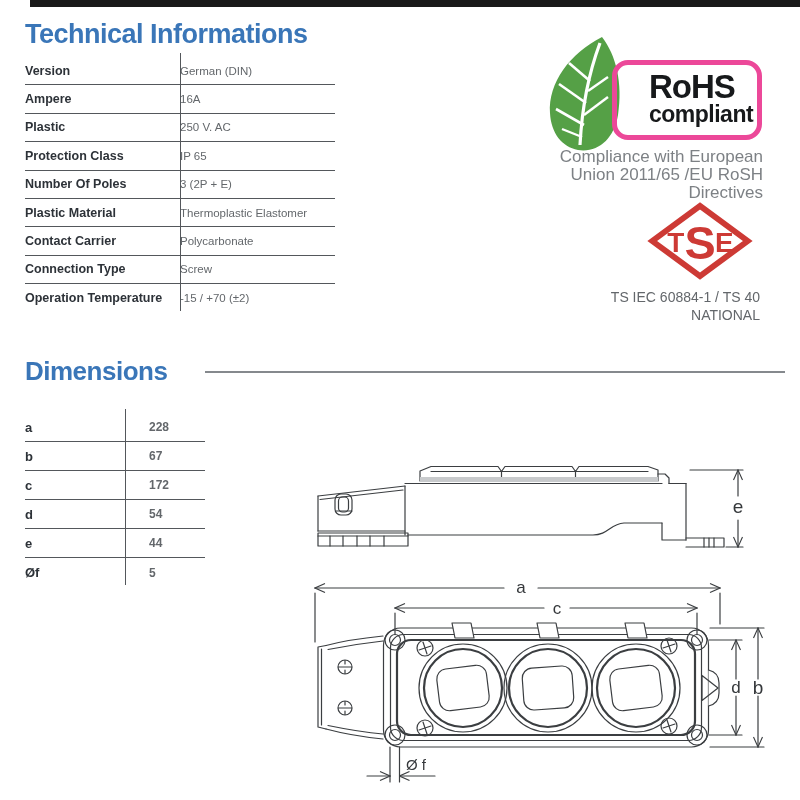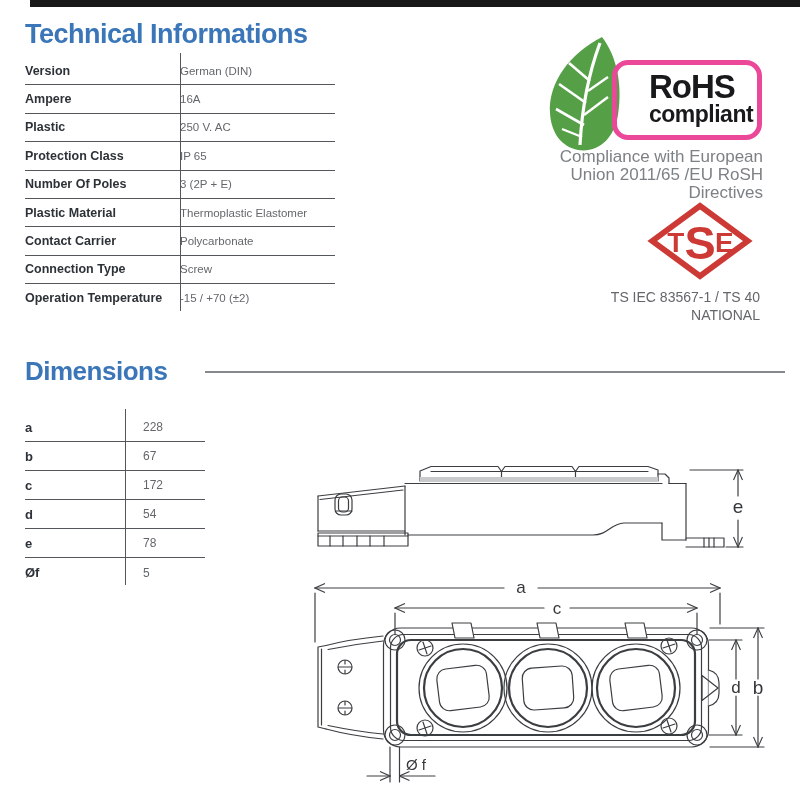--- a/index.html
+++ b/index.html
@@ -21,21 +21,21 @@
   #dims-table { left:25px; top:393px; width:180px; }
   .spec-row { display:flex; align-items:center; border-bottom:1px solid #53575b; }
   #tech-table .spec-row { height:28.4px; }
   #dims-table .spec-row { height:29px; }
   .spec-row:last-child { border-bottom:none; }
   .spec-label { font-weight:bold; color:#2d3238; }
   #tech-table .spec-label { width:155px; font-size:12.5px; }
   #dims-table .spec-label { width:100px; font-size:13px; }
   .spec-value { color:#63676b; }
   #tech-table .spec-value { font-size:11.5px; }
-  #dims-table .spec-value { font-size:12px; padding-left:18px; }
+  #dims-table .spec-value { font-size:12px; padding-left:24px;font-weight:bold; }
   .spec-table::before { content:''; position:absolute; width:1px; background:#53575b;
                         top:-4px; bottom:2px; }
   #tech-table::before { left:155px; }
   #dims-table::before { left:100px; }
 
   
   .rohs-box { position:absolute; left:612px; top:60px; width:150px; height:80px;
               border:5px solid #ec4899; border-radius:16px; padding-left:32px; padding-top:6px; }
   .rohs-title { font-size:33px; font-weight:bold; color:#17191b; line-height:32px; letter-spacing:-1px; }
   .rohs-sub { font-size:23px; font-weight:bold; color:#17191b; line-height:22px; letter-spacing:-0.5px; }
@@ -121,21 +121,21 @@
     <div>Union 2011/65 /EU RoSH Directives</div>
   </div>
 
   <svg class="tse-svg" viewBox="0 0 140 100">
     <polygon points="70,11 123,50 70,89 17,50" fill="none" stroke="#cd3a35" stroke-width="6.5"></polygon>
     <text x="43" y="62" text-anchor="middle" font-size="31" font-weight="bold" fill="#cd3a35">T</text>
     <text x="70" y="70" text-anchor="middle" font-size="52" font-weight="bold" fill="#cd3a35">S</text>
     <text x="97" y="62" text-anchor="middle" font-size="31" font-weight="bold" fill="#cd3a35">E</text>
   </svg>
   <div class="tse-caption">
-    <div>TS IEC 83567-1 / TS 40</div>
+    <div>TS IEC 60884-1 / TS 40</div>
     <div>NATIONAL</div>
   </div>
 
   <div class="section-title" id="dims-title">Dimensions</div>
   <div class="title-rule"></div>
 
   <div class="spec-table" id="dims-table">
     <div class="spec-row">
       <div class="spec-label">a</div>
       <div class="spec-value">228</div>
@@ -147,21 +147,21 @@
     <div class="spec-row">
       <div class="spec-label">c</div>
       <div class="spec-value">172</div>
     </div>
     <div class="spec-row">
       <div class="spec-label">d</div>
       <div class="spec-value">54</div>
     </div>
     <div class="spec-row">
       <div class="spec-label">e</div>
-      <div class="spec-value">78</div>
+      <div class="spec-value">44</div>
     </div>
     <div class="spec-row">
       <div class="spec-label">Øf</div>
       <div class="spec-value">5</div>
     </div>
   </div>
 
   <svg class="drawing dwg" id="side-view" viewBox="0 0 450 110">
     <defs>
       <marker id="tipS" viewBox="0 0 12 12" refX="11" refY="6" markerWidth="12" markerHeight="12" orient="auto" markerUnits="userSpaceOnUse">

